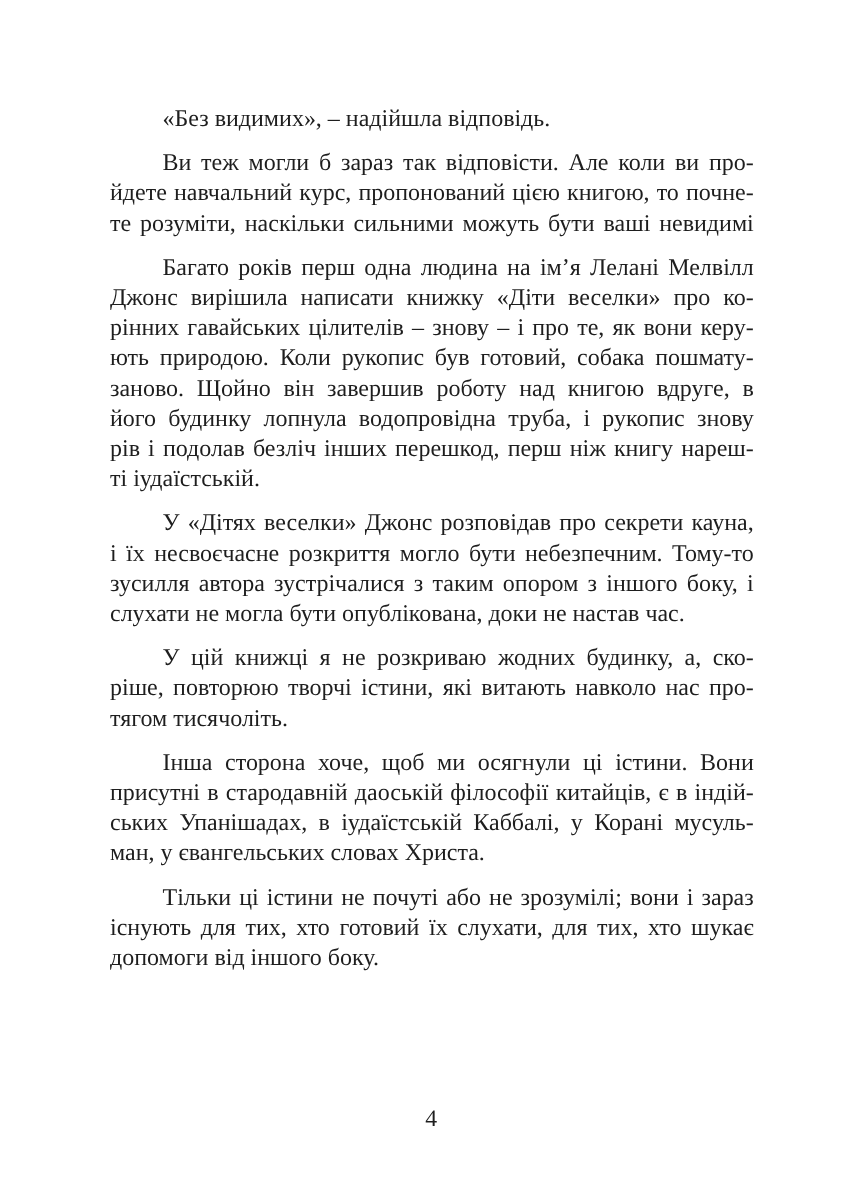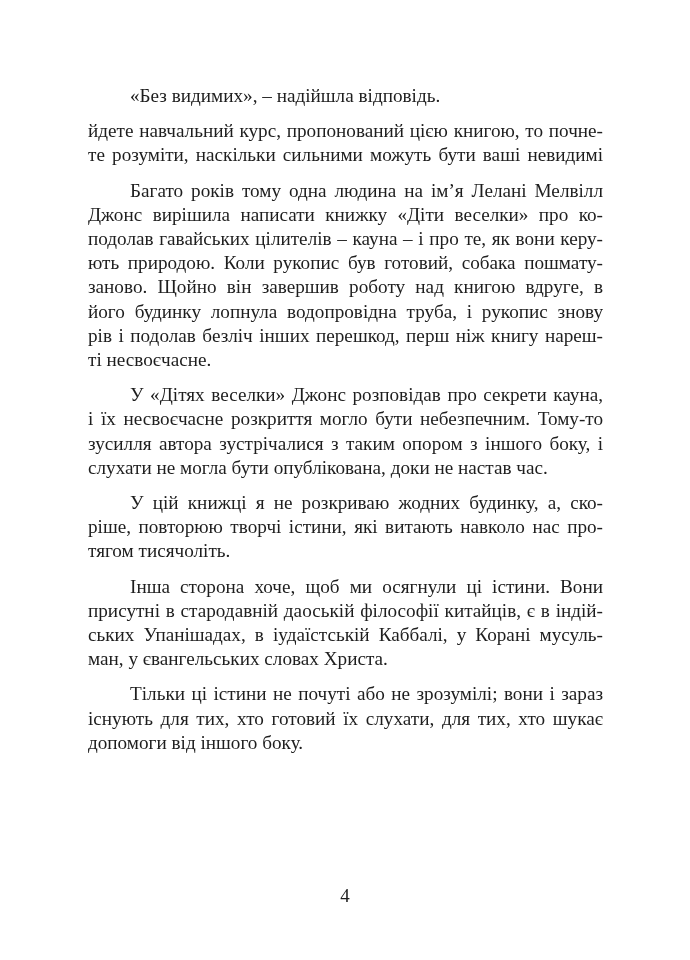--- a/index.html
+++ b/index.html
@@ -56,33 +56,34 @@
 <body>
 
 <div class="page">
   <div class="text-block">
 
     <p class="para lined">
       <span class="line first last">«Без видимих», – надійшла відповідь.</span>
     </p>
 
     <p class="para lined">
+      <span class="line first">Ви теж могли б зараз так відповісти. Але коли ви про-</span>
       <span class="line">йдете навчальний курс, пропонований цією книгою, то почне-</span>
       <span class="line">те розуміти, наскільки сильними можуть бути ваші невидимі</span>
     </p>
 
     <p class="para lined">
-      <span class="line first">Багато років тому одна людина на ім’я Лелані Мелвілл</span>
+      <span class="line first">Багато років перш одна людина на ім’я Лелані Мелвілл</span>
       <span class="line">Джонс вирішила написати книжку «Діти веселки» про ко-</span>
-      <span class="line">подолав гавайських цілителів – кауна – і про те, як вони керу-</span>
+      <span class="line">рінних гавайських цілителів – знову – і про те, як вони керу-</span>
       <span class="line">ють природою. Коли рукопис був готовий, собака пошмату-</span>
       <span class="line">заново. Щойно він завершив роботу над книгою вдруге, в</span>
       <span class="line">його будинку лопнула водопровідна труба, і рукопис знову</span>
       <span class="line">рів і подолав безліч інших перешкод, перш ніж книгу нареш-</span>
-      <span class="line last">ті несвоєчасне.</span>
+      <span class="line last">ті іудаїстській.</span>
     </p>
 
     <p class="para lined">
       <span class="line first">У «Дітях веселки» Джонс розповідав про секрети кауна,</span>
       <span class="line">і їх несвоєчасне розкриття могло бути небезпечним. Тому-то</span>
       <span class="line">зусилля автора зустрічалися з таким опором з іншого боку, і</span>
       <span class="line last">слухати не могла бути опублікована, доки не настав час.</span>
     </p>
 
     <p class="para lined">

